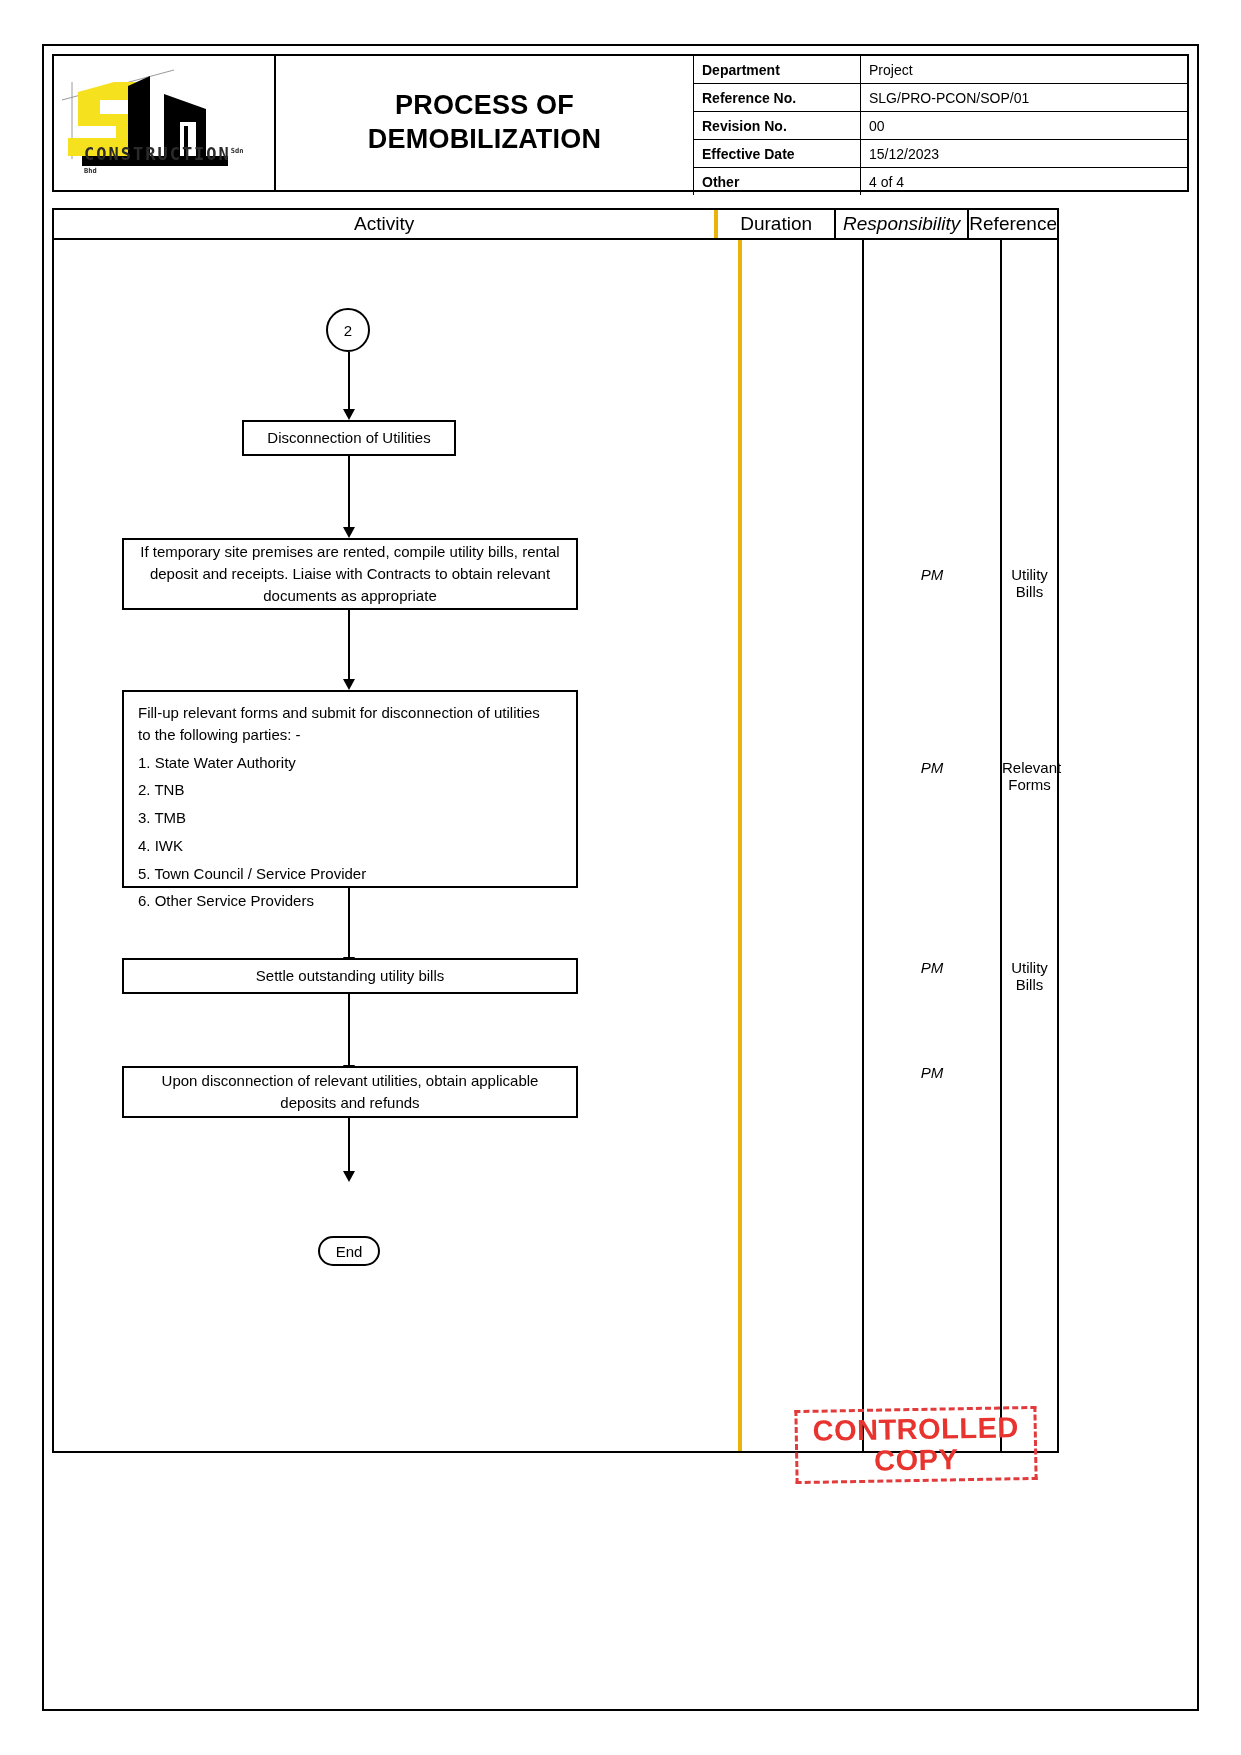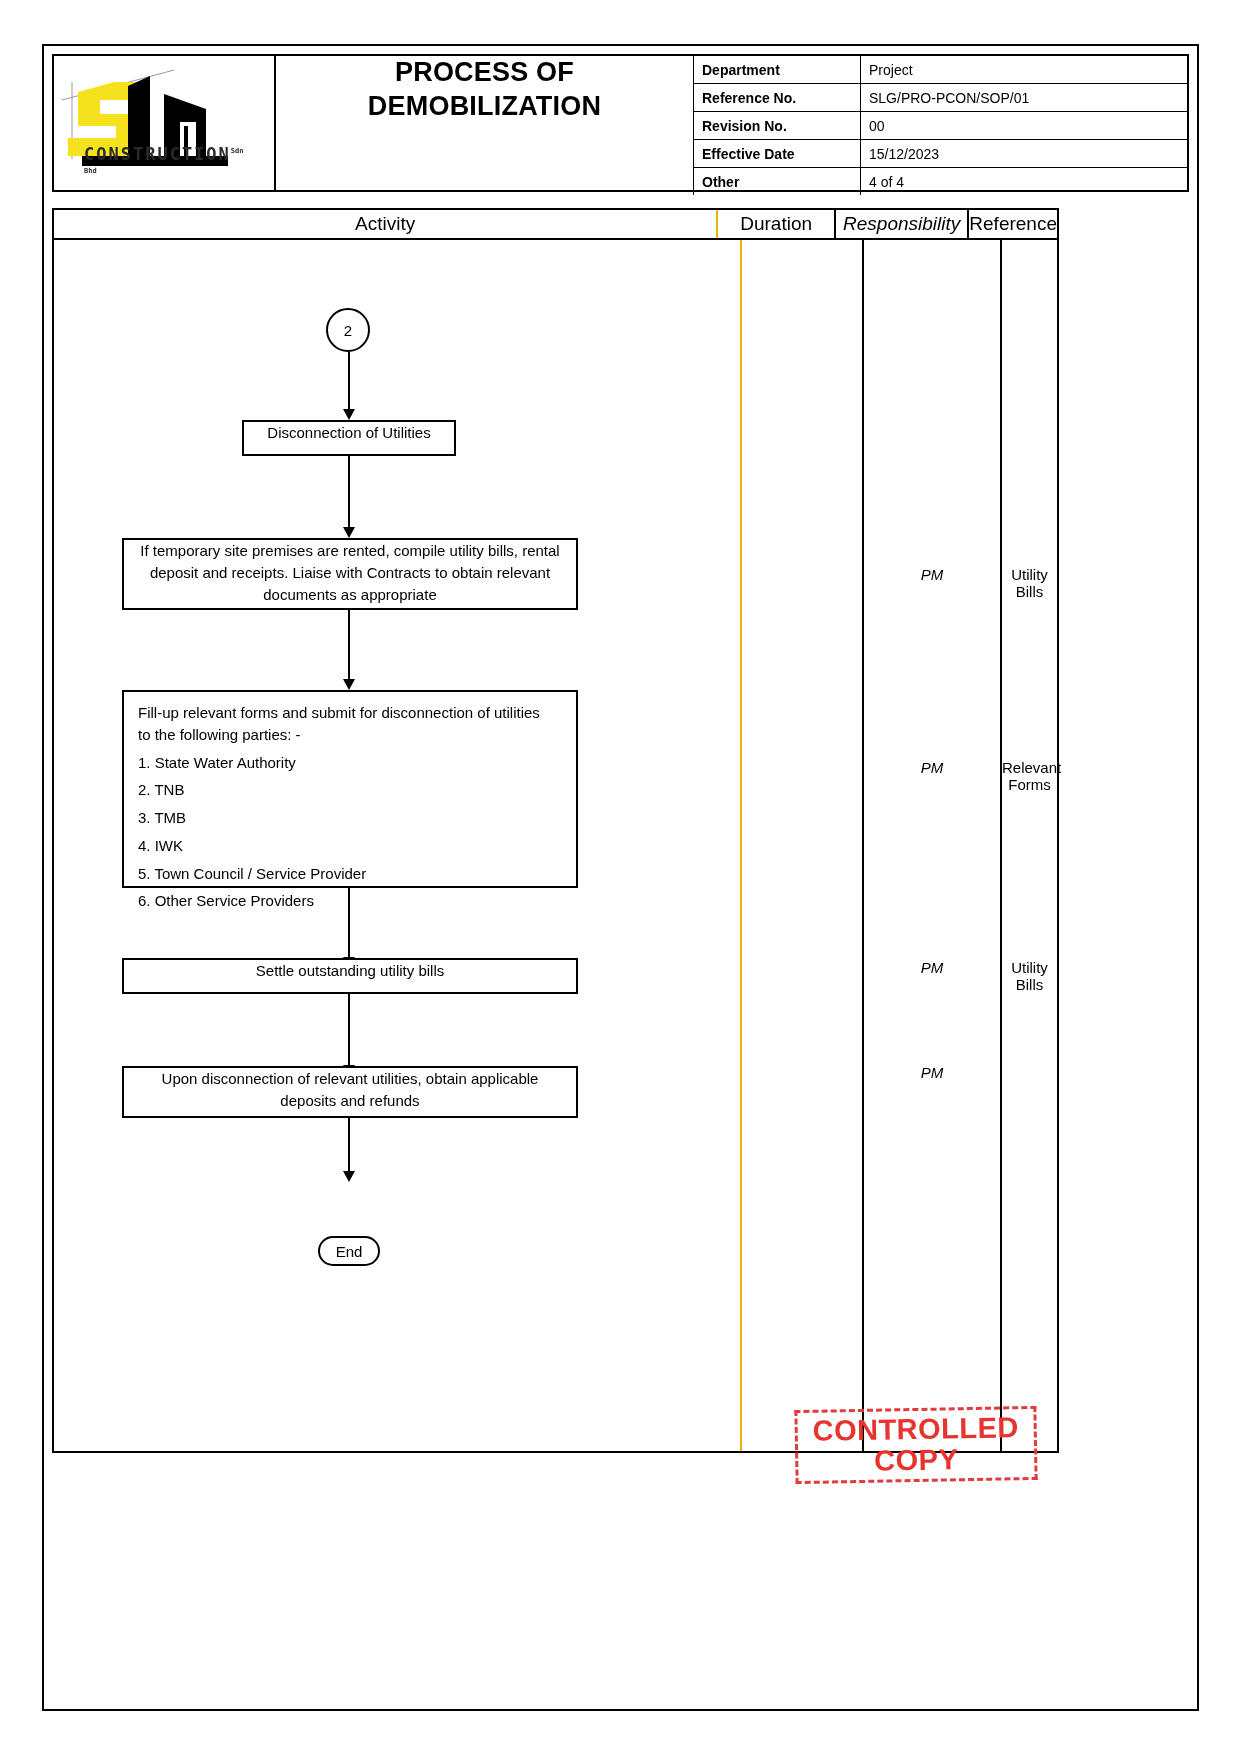--- a/index.html
+++ b/index.html
@@ -49,21 +49,21 @@
     justify-content: flex-start;
   }
   .logo {
     position: relative;
     width: 200px;
     height: 118px;
   }
   .title-cell {
     flex: 0 0 417px;
     display: flex;
-    align-items: flex-start;
+    align-items: center;
     justify-content: center;
     text-align: center;
     box-sizing: border-box;
   }
   .doc-title {
     font-weight: bold;
     font-size: 27px;
     line-height: 1.25;
     letter-spacing: 0.2px;
   }
@@ -112,21 +112,21 @@
     display: flex;
     height: 30px;
     border-bottom: 2px solid #000;
     box-sizing: border-box;
   }
   .grid-body {
     display: flex;
     flex: 1;
     box-sizing: border-box;
   }
-  .col-activity  { width: 688px; box-sizing: border-box; border-right: 2px solid #eab308; }
+  .col-activity  { width: 688px; box-sizing: border-box; border-right: 4px solid #eab308; }
   .col-duration  { width: 122px; box-sizing: border-box; border-right: 2px solid #000; }
   .col-resp      { width: 138px; box-sizing: border-box; border-right: 2px solid #000; font-style: italic; }
   .col-ref       { flex: 1;      box-sizing: border-box; }
   .grid-head > div {
     display: flex;
     align-items: center;
     justify-content: center;
     font-size: 19px;
   }
   .grid-body > div { position: relative; }
@@ -147,21 +147,21 @@
     height: 100%;
   }
   .node {
     position: absolute;
     border: 2px solid #000;
     background: #fff;
     box-sizing: border-box;
     font-size: 15px;
     line-height: 1.45;
     display: flex;
-    align-items: flex-start;
+    align-items: center;
     justify-content: center;
     text-align: center;
     padding: 0 10px;
   }
   .node.left-align {
     justify-content: flex-start;
     text-align: left;
     align-items: flex-start;
     padding: 10px 14px;
   }

